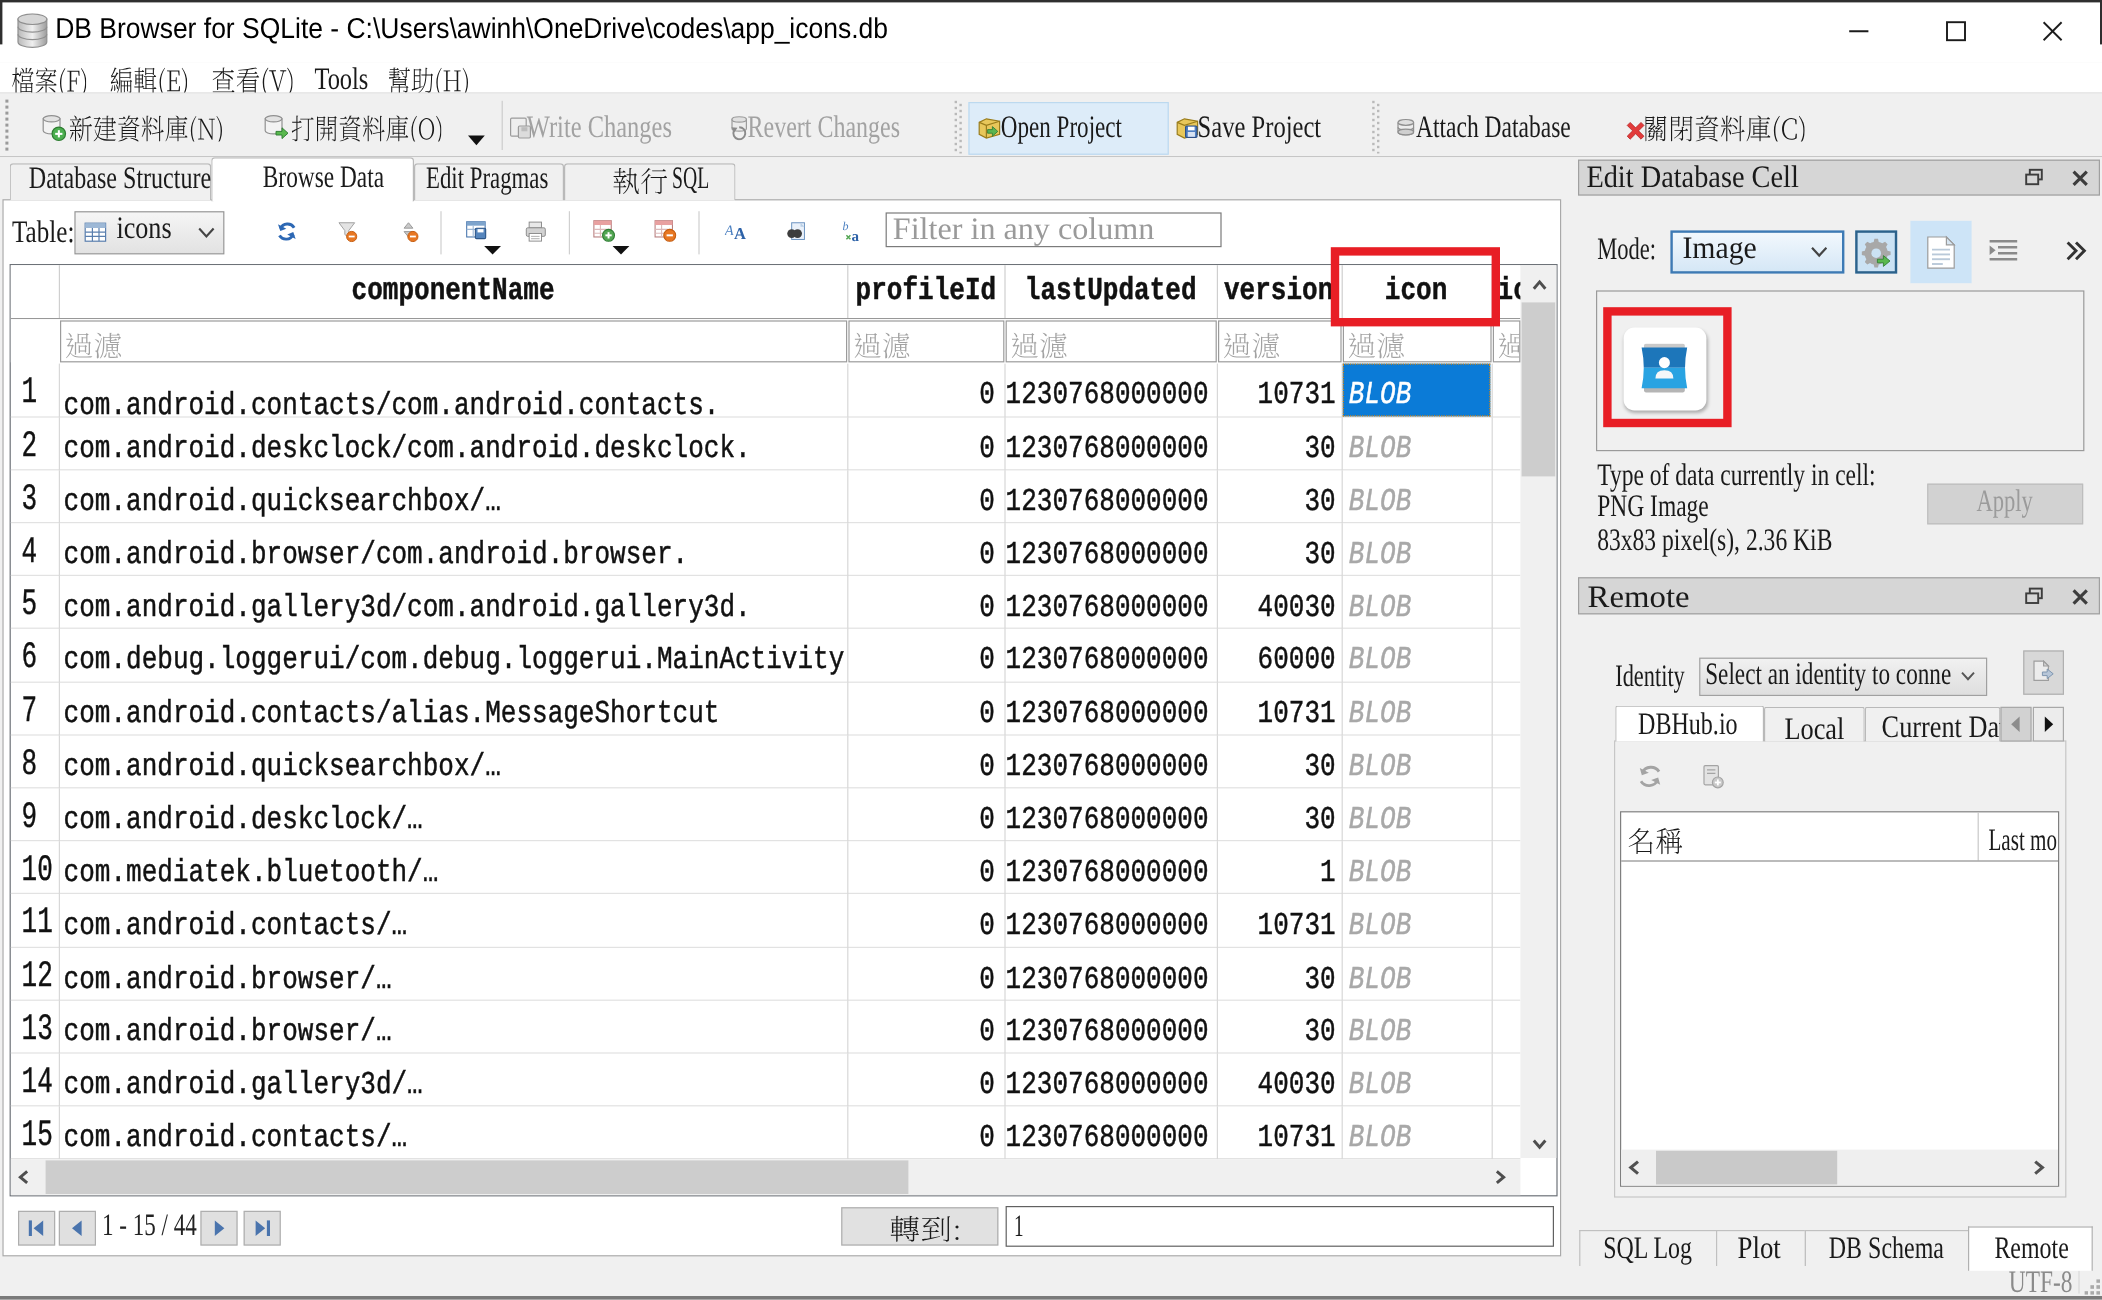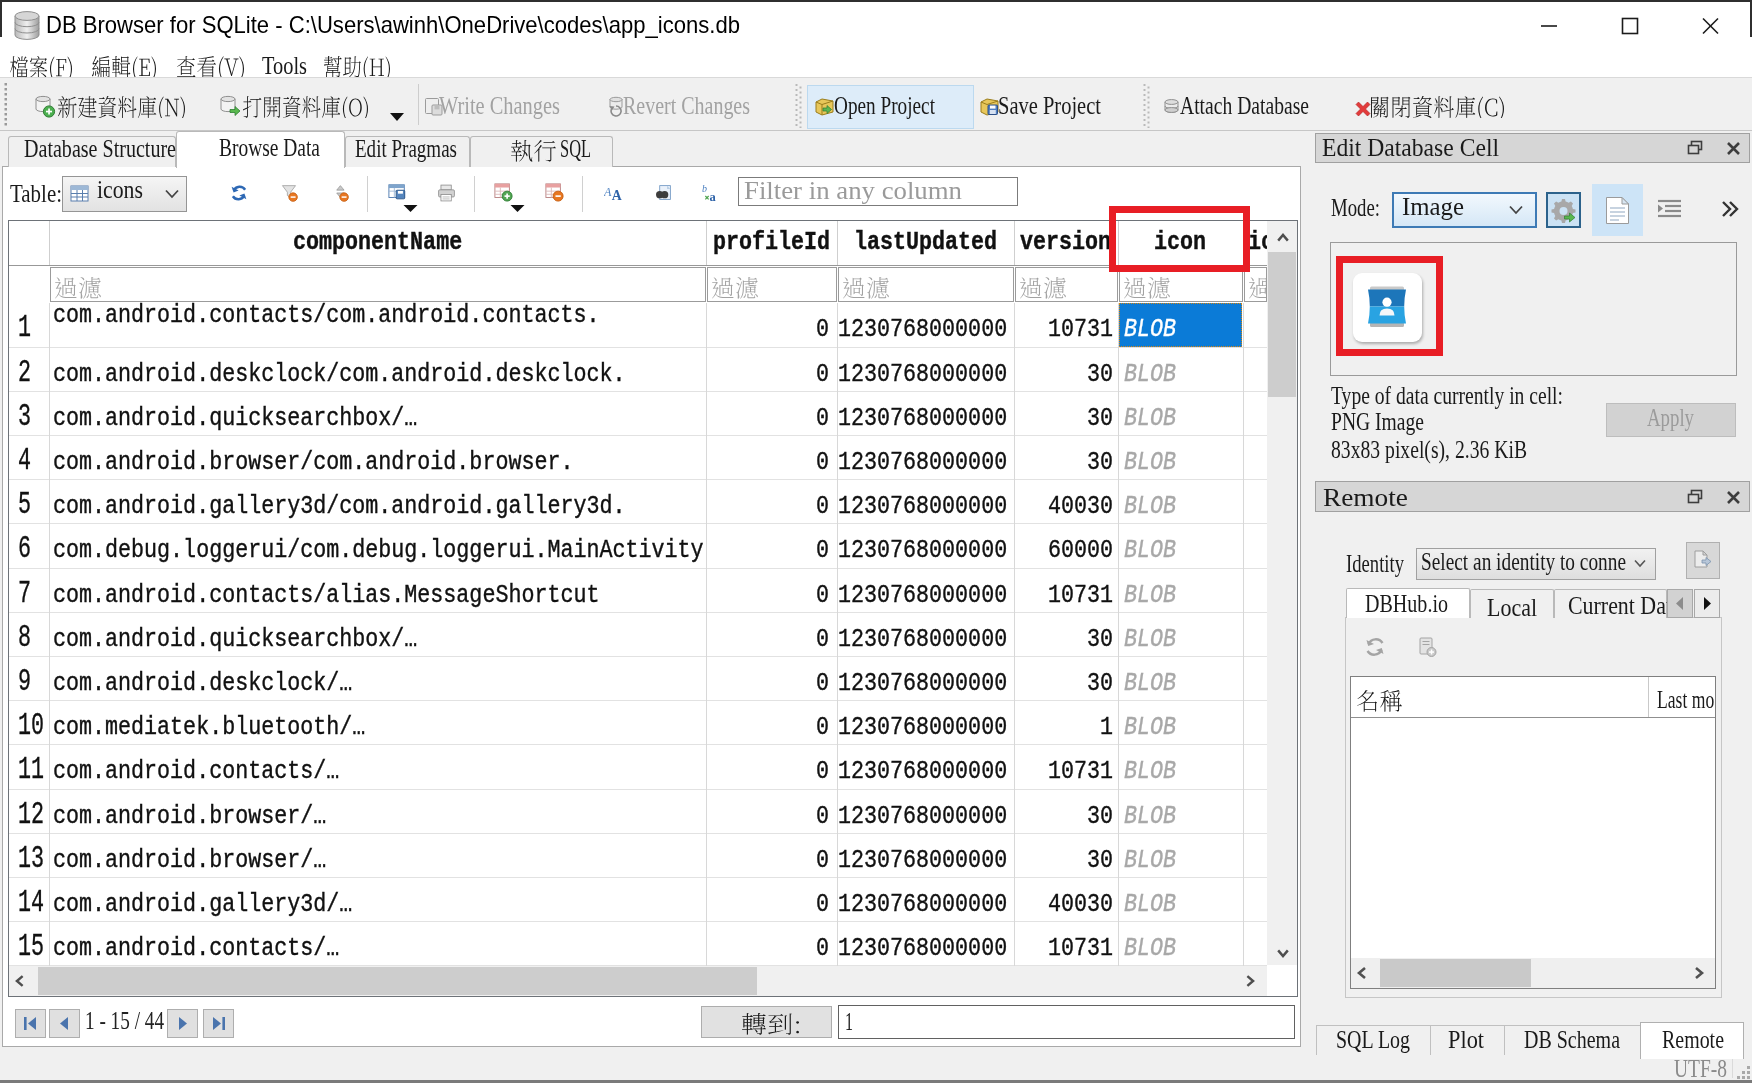--- a/index.html
+++ b/index.html
@@ -336,21 +336,21 @@
     </svg>
   </div>
 <div class="" style="position:absolute;left:9px;top:347px;width:1258px;height:1px;background:#e2e2e2;z-index:3;"></div>
 <div class="" style="position:absolute;left:49px;top:303px;width:1px;height:45px;background:#d8d8d8;z-index:3;"></div>
 <div class="" style="position:absolute;left:706px;top:303px;width:1px;height:45px;background:#d8d8d8;z-index:3;"></div>
 <div class="" style="position:absolute;left:837px;top:303px;width:1px;height:45px;background:#d8d8d8;z-index:3;"></div>
 <div class="" style="position:absolute;left:1014px;top:303px;width:1px;height:45px;background:#d8d8d8;z-index:3;"></div>
 <div class="" style="position:absolute;left:1118px;top:303px;width:1px;height:45px;background:#d8d8d8;z-index:3;"></div>
 <div class="" style="position:absolute;left:1243px;top:303px;width:1px;height:45px;background:#d8d8d8;z-index:3;"></div>
 <div style="position:absolute;left:18px;top:310px;z-index:4;font-family:'Liberation Mono';font-size:31px;color:#111;-webkit-text-stroke:0.35px"><span style="display:inline-block;transform:scaleX(0.7);transform-origin:0 50%;white-space:pre">1</span></div>
-<div class="mono" style="position:absolute;left:53px;top:300px;width:652px;z-index:4;overflow:hidden;white-space:pre"><span class="msp">com.android.contacts/com.android.contacts.</span></div>
+<div class="mono" style="position:absolute;left:53px;top:323px;width:652px;z-index:4;overflow:hidden;white-space:pre"><span class="msp">com.android.contacts/com.android.contacts.</span></div>
 <div class="mono" style="position:absolute;left:816px;top:314px;z-index:4;white-space:pre"><span class="msp">0</span></div>
 <div class="mono" style="position:absolute;left:838px;top:314px;z-index:4;white-space:pre"><span class="msp">1230768000000</span></div>
 <div class="mono" style="position:absolute;left:1048px;top:314px;z-index:4;white-space:pre"><span class="msp">10731</span></div>
 <div class="" style="position:absolute;left:1119px;top:303px;width:123px;height:44px;background:#0b7bd7;border:1px dotted #d58512;z-index:4;"></div>
 <div class="mono" style="position:absolute;left:1124px;top:314px;z-index:5;color:#fff;font-style:italic"><span class="msp">BLOB</span></div>
 <div class="" style="position:absolute;left:9px;top:391px;width:1258px;height:1px;background:#e2e2e2;z-index:3;"></div>
 <div class="" style="position:absolute;left:49px;top:348px;width:1px;height:44px;background:#d8d8d8;z-index:3;"></div>
 <div class="" style="position:absolute;left:706px;top:348px;width:1px;height:44px;background:#d8d8d8;z-index:3;"></div>
 <div class="" style="position:absolute;left:837px;top:348px;width:1px;height:44px;background:#d8d8d8;z-index:3;"></div>
 <div class="" style="position:absolute;left:1014px;top:348px;width:1px;height:44px;background:#d8d8d8;z-index:3;"></div>

